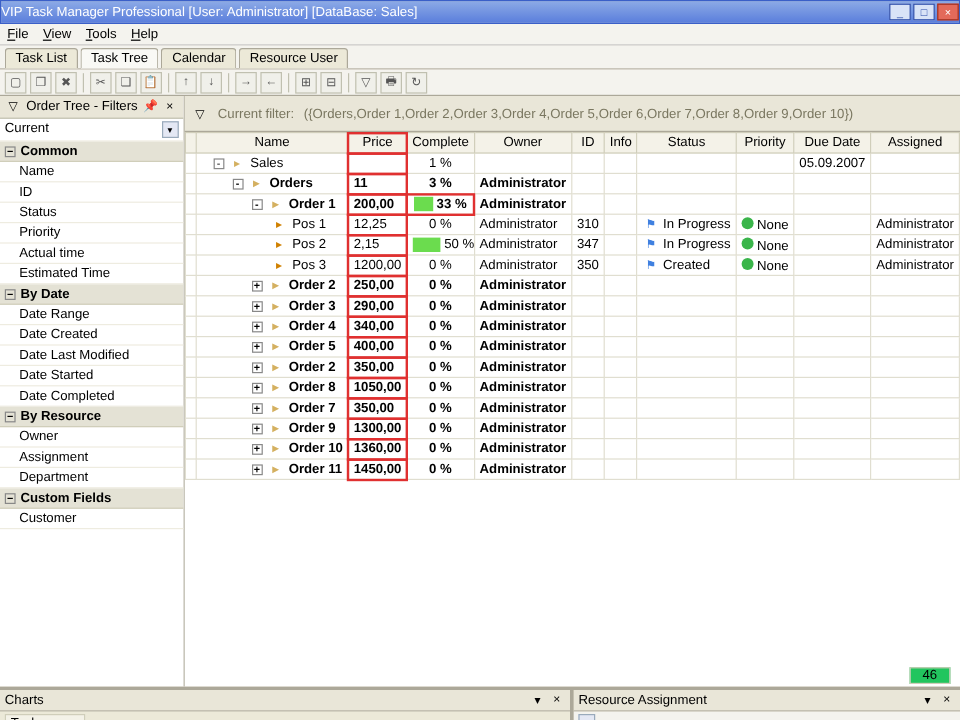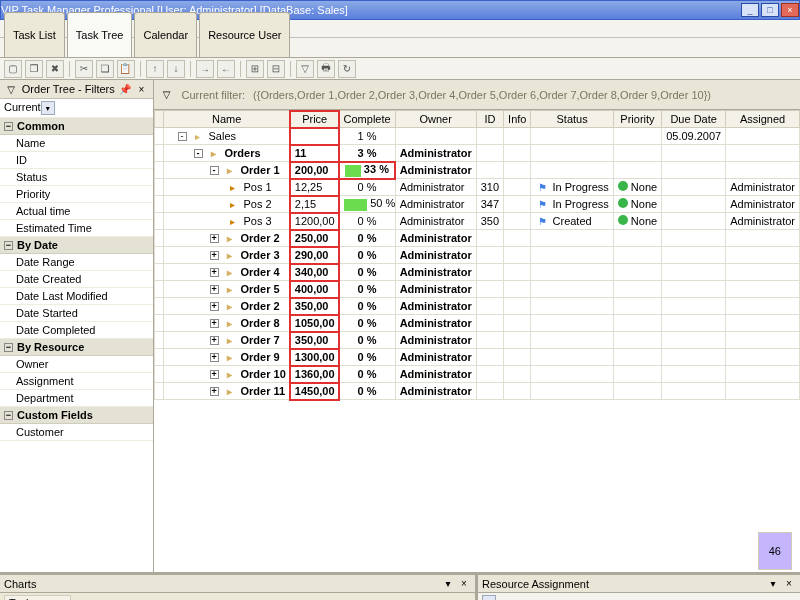--- a/index.html
+++ b/index.html
@@ -5,21 +5,21 @@
   * { box-sizing: border-box; margin: 0; padding: 0; font-family: Tahoma, sans-serif; font-size: 11px; }
   body { background: #ece9d8; width: 800px; height: 600px; overflow: hidden; position: relative; }
   .titlebar { background: linear-gradient(#8caae6,#5a7edc); color:#fff; height:20px; display:flex; align-items:center; justify-content:space-between; padding:0 0; border:1px solid #3a5fc8;}
   .titlebar .buttons { display:flex; gap:2px;}
   .titlebar .btn { width:18px; height:14px; background:#d9e3f7; border:1px solid #2a4aa8; display:flex;align-items:center;justify-content:center;font-size:9px;color:#2a4aa8;}
   .titlebar .btn.close{background:#e36a5a;color:#fff;border-color:#a03020;}
   .menubar { background:#f4f3ee; height:18px; display:flex; align-items:center; gap:12px; padding:0 6px; border-bottom:1px solid #c0c0c0;}
   .menubar span { text-decoration: underline; text-decoration-color: transparent; }
   .menubar span:first-letter{text-decoration:underline;}
   .tabstrip { background:#f4f3ee; height:20px; display:flex; align-items:flex-end; padding:0 4px; border-bottom:1px solid #aca899;}
-  .tabstrip .tab{ padding:16px 8px; border:1px solid #aca899; border-bottom:none; background:#ece9d8; margin-right:2px; border-radius:3px 3px 0 0;}
+  .tabstrip .tab{ padding:2px 8px; border:1px solid #aca899; border-bottom:none; background:#ece9d8; margin-right:2px; border-radius:3px 3px 0 0;}
   .tabstrip .tab.active{ background:#f9f9f5;}
   .toolbar { background:#f4f3ee; height:22px; display:flex; align-items:center; gap:3px; padding:0 4px; border-bottom:1px solid #aca899;}
   .toolbar .tbtn{ width:18px; height:18px; background:#f0f0ea; border:1px solid #c0c0b0; display:flex;align-items:center;justify-content:center;font-size:10px;color:#555;}
   .toolbar .sep{width:1px;height:16px;background:#c0c0b0;margin:0 2px;}
   .main { display:flex; height: calc(100% - 108px); }
   .sidebar { width:156px; border-right:1px solid #aca899; background:#fff; overflow:auto;}
   .sidebar .hdr{ background:#e9e6d8; border-bottom:1px solid #c0c0b0; display:flex;align-items:center;justify-content:space-between;padding:2px 4px;}
   .sidebar .sec-title{background:#e4e2d5;font-weight:bold;padding:2px 4px;border-bottom:1px solid #d0ceba;display:flex;align-items:center;gap:4px;}
   .sidebar .itm{padding:2px 4px 2px 16px;border-bottom:1px solid #eeece0;}
   .content { flex:1; display:flex; flex-direction:column;}
@@ -37,21 +37,21 @@
   .greenbar{display:inline-block;height:12px;background:#6bdc4e;vertical-align:middle;}
   .tree-cell{display:flex;align-items:center;gap:4px;}
   .expander{display:inline-block;width:9px;height:9px;border:1px solid #888;text-align:center;line-height:7px;font-size:9px;}
   .lower{display:flex;height:290px;border-top:3px solid #aca899;}
   .lower-left{flex:1;border-right:3px solid #aca899;display:flex;flex-direction:column;position:relative;}
   .lower-right{width:322px;display:flex;flex-direction:column;}
   .panel-hdr{background:#e9e6d8;height:18px;display:flex;align-items:center;justify-content:space-between;padding:0 4px;border-bottom:1px solid #aca899;}
   .dropdown-arrow{width:14px;height:14px;background:#e4e8f4;border:1px solid #9ab;display:flex;align-items:center;justify-content:center;font-size:8px;}
   .ico{width:14px;height:14px;display:inline-flex;align-items:center;justify-content:center;font-size:10px;}
   .dot-green{width:10px;height:10px;border-radius:50%;background:#3ab54a;display:inline-block;}
-  .page-ind{position:absolute;right:8px;bottom:2px;background:#c4b5fd;border:1px solid #d0ceba;padding:12px 10px;}
+  .page-ind{position:absolute;right:8px;bottom:2px;background:#22c55e;border:1px solid #d0ceba;padding:0 10px;}
   .n-lbl{background:#f4f2e8;border:1px solid #d0ceba;padding:1px 4px;}
 </style>
 </head>
 <body>
 
 <div class="titlebar">
   <span>VIP Task Manager Professional [User: Administrator] [DataBase: Sales]</span>
   <div class="buttons">
     <div class="btn">_</div>
     <div class="btn">□</div>
@@ -99,21 +99,21 @@
 <div class="main">
   <div class="sidebar">
     <div class="hdr">
       <span class="ico">▽</span>
       <span>Order Tree - Filters</span>
       <span style="display:flex;gap:2px">
         <span class="ico">📌</span>
         <span class="ico">×</span>
       </span>
     </div>
-    <div class="itm" style="padding-left:4px;display:flex;">
+    <div class="itm" style="padding-left:4px;display:flex;justify-content:space-between;">
       <span>Current</span>
       <span class="dropdown-arrow">▾</span>
     </div>
     <div id="sidebar-sections">
         <div class="sec-title"><span class="expander">−</span>Common</div>
         <div class="itm">Name</div>
         <div class="itm">ID</div>
         <div class="itm">Status</div>
         <div class="itm">Priority</div>
         <div class="itm">Actual time</div>

